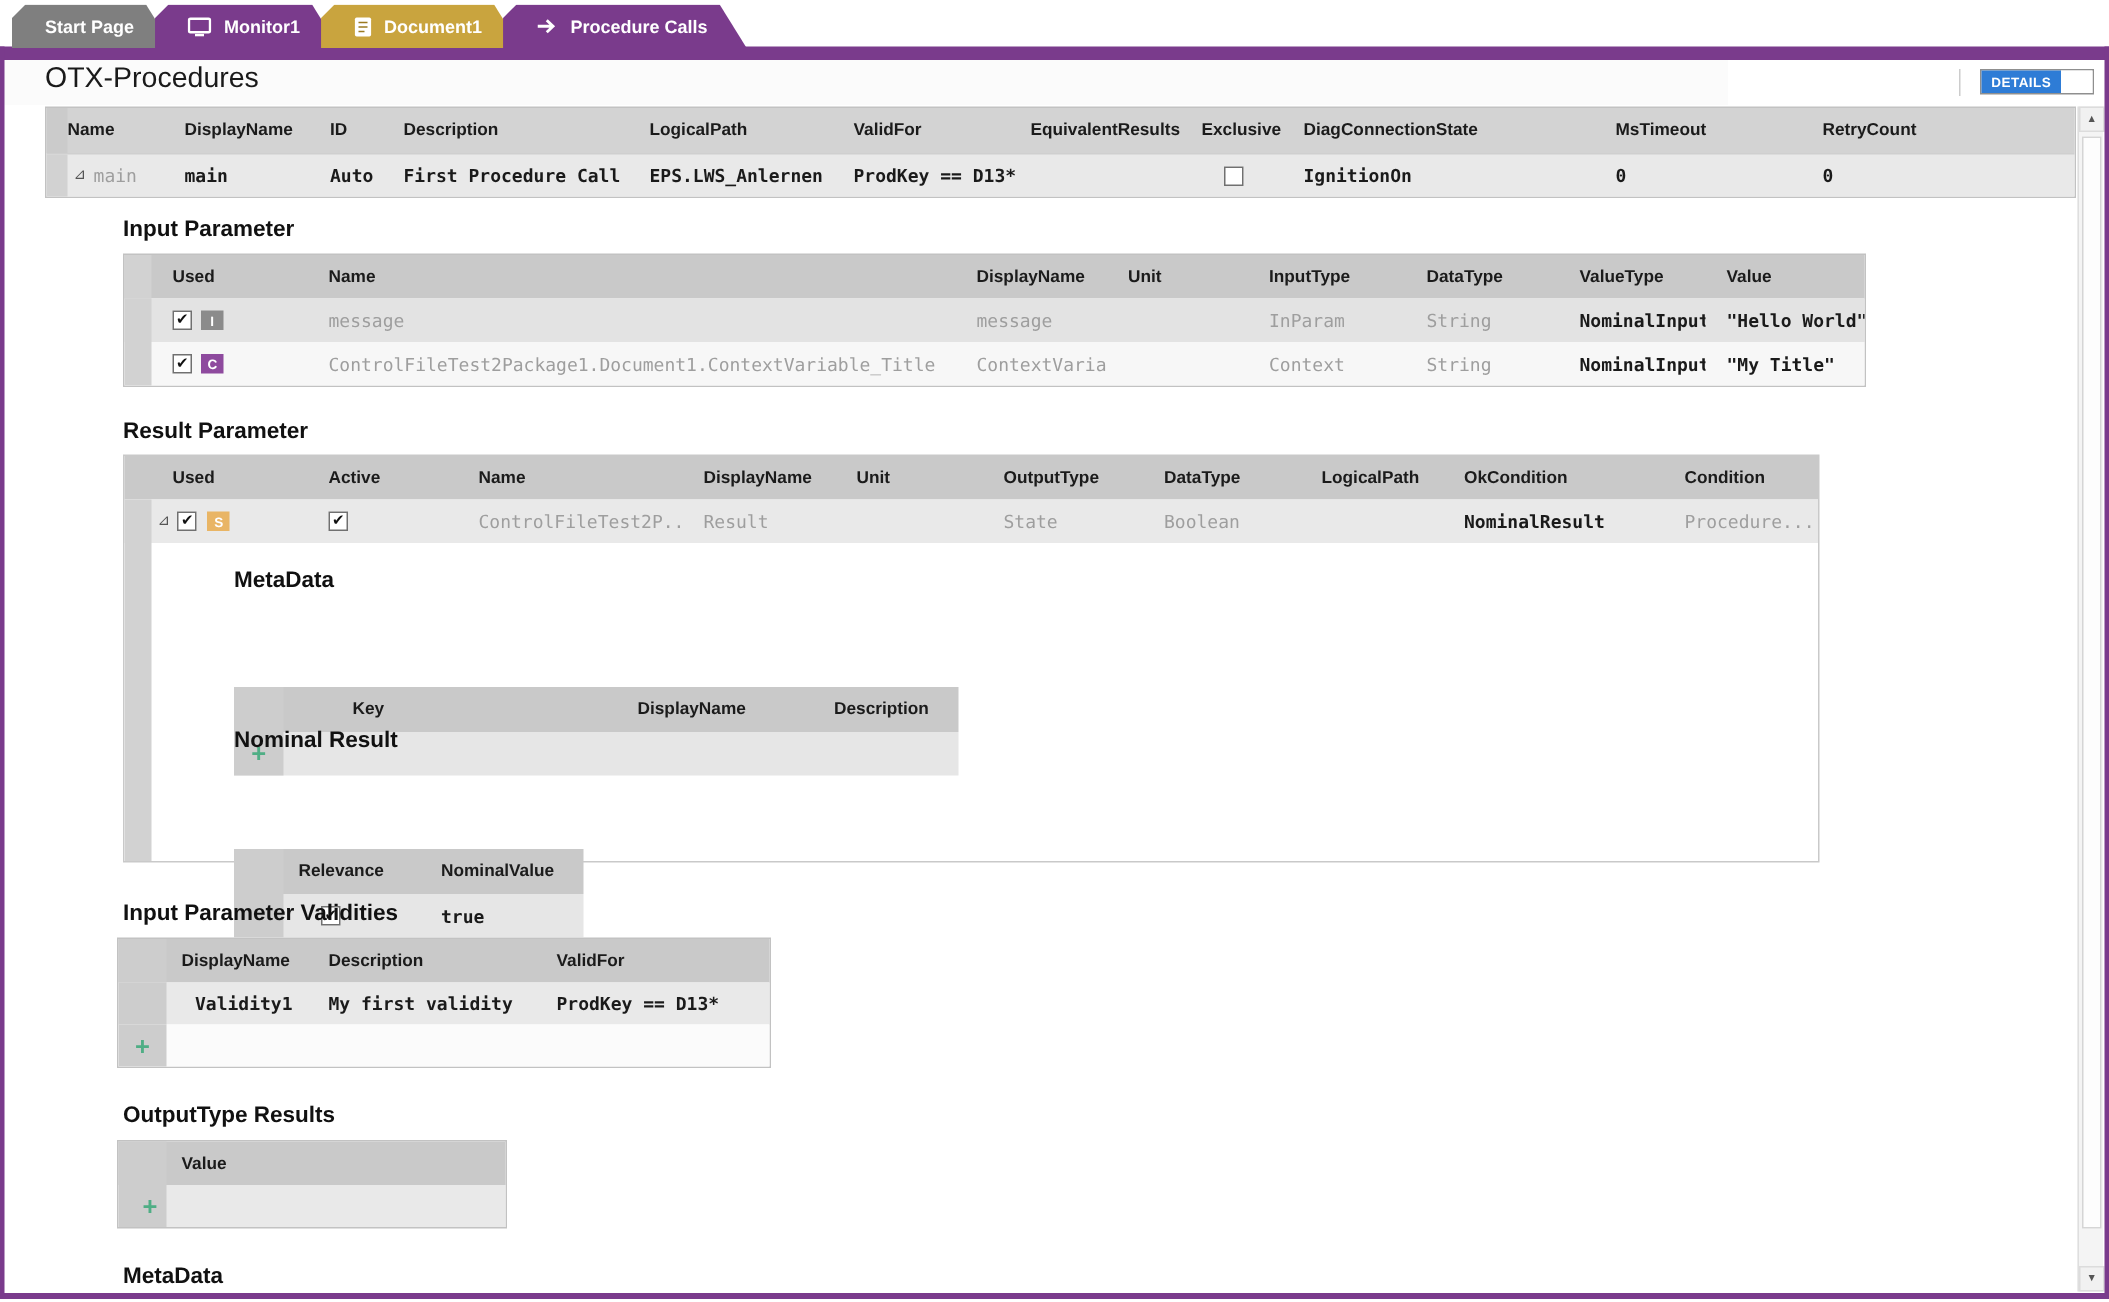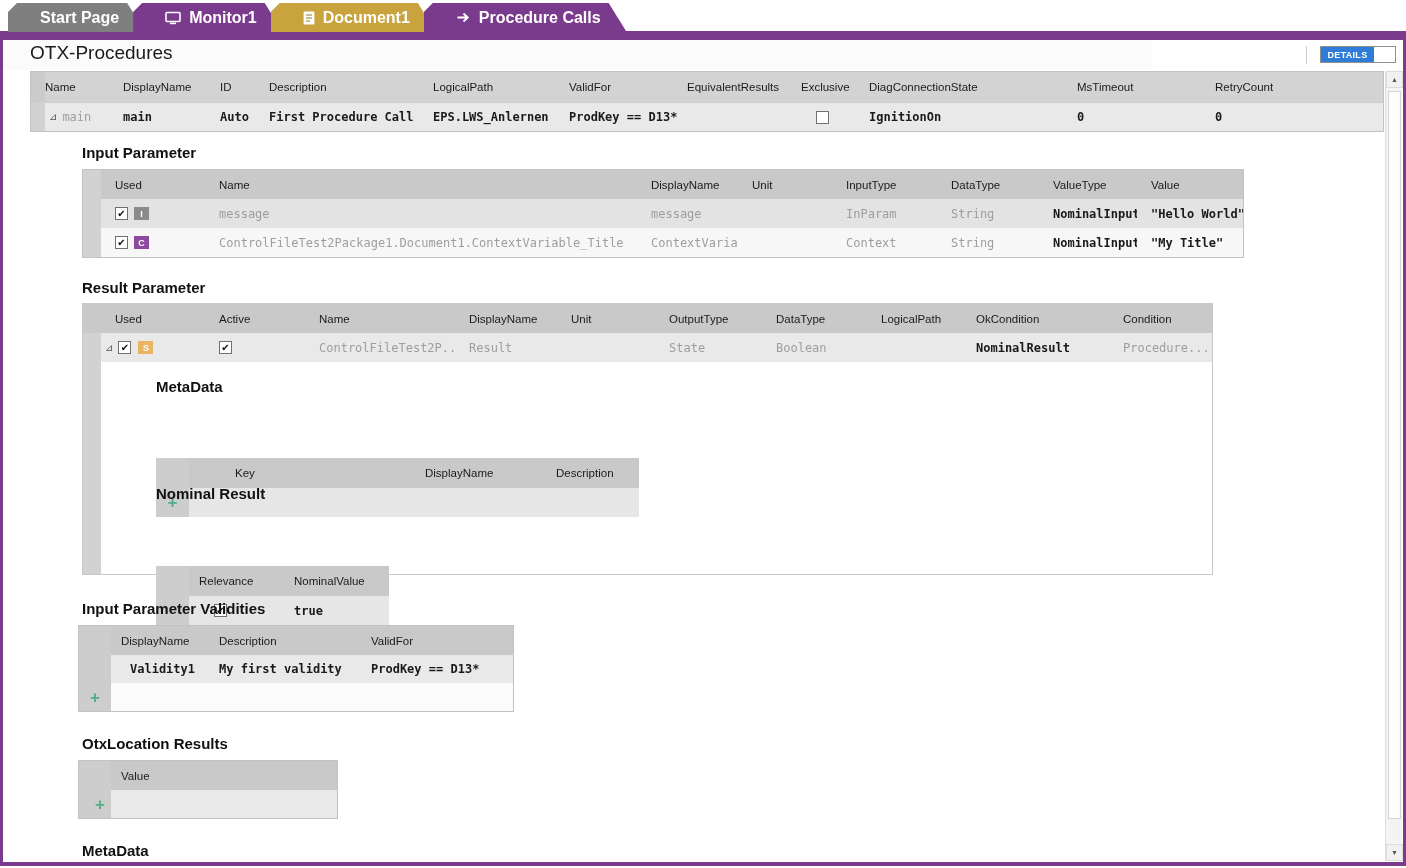--- a/index.html
+++ b/index.html
@@ -2,22 +2,22 @@
 <html><head>
 <meta charset="utf-8">
 <style>
   * { margin:0; padding:0; box-sizing:border-box; }
   html,body { width:1406px; height:868px; overflow:hidden; background:#fff;
     font-family:"Liberation Sans", sans-serif; }
   .window { position:relative; width:1406px; height:868px; background:#ffffff; }
 
   
   .tabbar { position:absolute; left:8px; top:0; height:32px; display:flex; align-items:flex-end; z-index:5; }
-  .tab { height:29px; display:flex; align-items:center; gap:8px; padding:0 26px 0 32px;
-    color:#fff; font-size:16px; font-weight:700; margin-right:-12px;
+  .tab { height:29px; display:flex; align-items:center; gap:8px; padding:0 26px 0 22px;
+    color:#fff; font-size:12px; font-weight:700; margin-right:-12px;
     clip-path: polygon(0 100%, 0 9px, 9px 0, calc(100% - 18px) 0, 100% 100%); }
   .tab-startpage { background:#7f7f7f; z-index:1; }
   .tab-monitor   { background:#7a3b8c; z-index:2; }
   .tab-document  { background:#c9a43e; z-index:3; }
   .tab-proc      { background:#7a3b8c; z-index:4; }
   .tab-icon { display:flex; align-items:center; }
 
   .purple-strip { position:absolute; left:0; top:31px; width:1406px; height:9px; background:#7a3b8c; z-index:4; }
   .border-left  { position:absolute; left:0; top:31px; width:3px;  height:833px; background:#7a3b8c; z-index:6; }
   .border-right { position:absolute; right:0; top:31px; width:3px; height:833px; background:#7a3b8c; z-index:6; }
@@ -30,21 +30,21 @@
   .details-toggle { position:absolute; left:1317px; top:6px; width:76px; height:17px;
     border:1px solid #8f8f8f; background:#fff; display:flex; }
   .details-on { width:53px; height:100%; background:#2e7cd6; color:#fff; font-size:9px; font-weight:700;
     display:flex; align-items:center; justify-content:center; letter-spacing:.3px; }
   .details-off { flex:1; background:#fff; }
 
   
   .tbl { position:absolute; border:1px solid #c2c2c2; background:#fff; }
   .tr { display:grid; align-items:center; }
   .th, .td { height:100%; display:flex; align-items:center; overflow:hidden; white-space:nowrap; }
-  .th { font-size:11.5px; font-weight:400; color:#1b1b1b; }
+  .th { font-size:11.5px; font-weight:700; color:#1b1b1b; }
   .mono  { font-family:"DejaVu Sans Mono", monospace; font-size:12px; }
   .mono-gray  { color:#9e9e9e; }
   .mono-black { color:#1a1a1a; font-weight:700; }
   .rowhdr { background:#d2d2d2; height:100%; }
 
   .cb { width:13px; height:13px; border:1px solid #707070; background:#fff; display:inline-flex;
     align-items:center; justify-content:center; font-size:10px; color:#111; line-height:1; flex:0 0 auto; }
   .badge { width:15px; height:13px; margin-left:6px; display:inline-flex; align-items:center; justify-content:center;
     color:#fff; font-size:9px; font-weight:700; flex:0 0 auto; }
   .badge-i { background:#8b8b8b; }
@@ -347,21 +347,21 @@
     <div class="tr tr-d2">
       <div class="td rowhdr">
           <span class="add-btn">+</span>
         </div>
       <div class="td"></div>
       <div class="td"></div>
       <div class="td"></div>
     </div>
   </div>
 
-  <span class="section-title" style="left:82px; top:735px;">OtxLocation Results</span>
+  <span class="section-title" style="left:82px; top:735px;">OutputType Results</span>
   <div class="tbl t-equiv">
     <div class="tr tr-h">
       <div class="th rowhdr"></div>
       <div class="th">Value</div>
     </div>
     <div class="tr tr-d">
       <div class="td rowhdr">
           <span class="add-btn">+</span>
         </div>
       <div class="td"></div>

